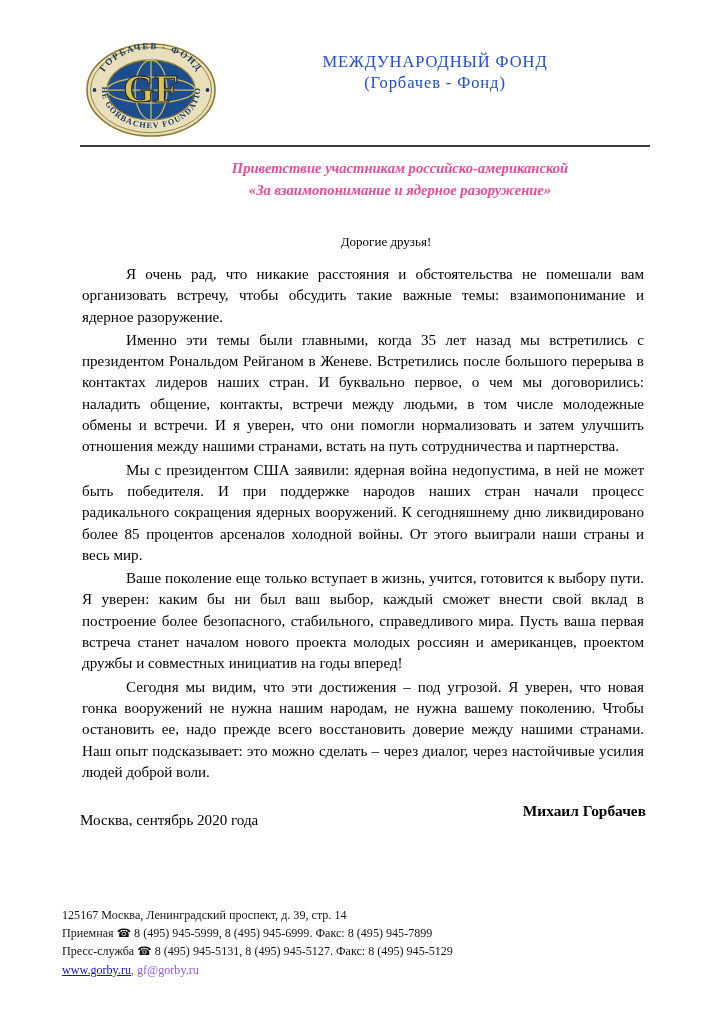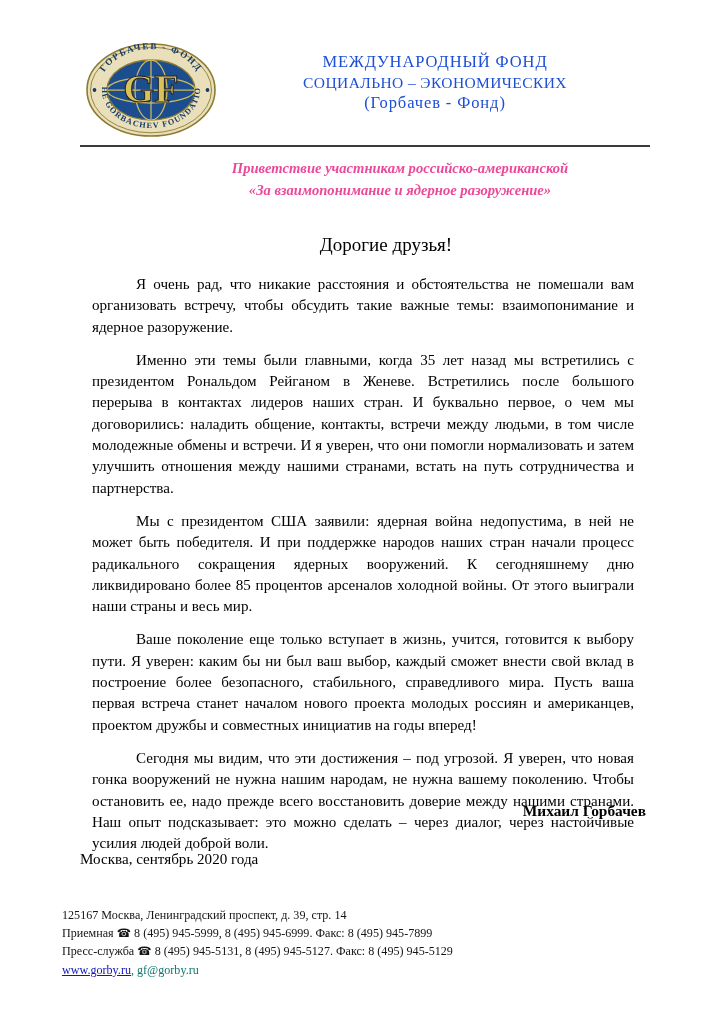--- a/index.html
+++ b/index.html
@@ -80,39 +80,39 @@
     color: #ec4899;
   }
 
   
   .salutation {
     position: absolute;
     left: 80px;
     top: 234px;
     width: 570px;
     text-align: center;
-    font-size: 19px;
+    font-size: 13px;
     font-weight: normal;
     padding-left: 42px;
     box-sizing: border-box;
   }
 
   
   .body-copy {
     position: absolute;
     left: 80px;
     top: 262px;
     width: 566px;
     font-size: 15.1px;
     line-height: 21.3px;
     text-align: justify;
     text-justify: inter-word;
   }
   .body-copy p {
-    margin: 12px;
+    margin: 2px;
     text-indent: 44px;
   }
 
   
   .closing {
     position: absolute;
     left: 80px;
     top: 774px;
     width: 566px;
     font-size: 15.1px;
@@ -123,21 +123,21 @@
   }
   .closing .signature {
     margin-top: 26px;
     text-align: right;
     font-weight: bold;
     font-size: 15.4px;
   }
   .date-line {
     position: absolute;
     left: 80px;
-    top: 851px;
+    top: 812px;
     font-size: 15.1px;
   }
 
   
   .footer {
     position: absolute;
     left: 62px;
     top: 906px;
     width: 600px;
     text-align: left;
@@ -149,21 +149,21 @@
     font-family: "DejaVu Sans", sans-serif;
     font-size: 11.5px;
     letter-spacing: 0;
   }
   .footer a.site-link,
   .footer .site-link {
     color: #1414b4;
     text-decoration: underline;
   }
   .footer .email {
-    color: #0f766e;
+    color: #8b5cf6;
   }
 </style>
 </head>
 <body>
 
 <div class="page">
 
   <div class="letterhead">
 
     <div class="logo-wrap">
@@ -194,21 +194,20 @@
           <textPath href="#arcBot" startOffset="50%" text-anchor="middle" side="left">THE GORBACHEV FOUNDATION</textPath>
         </text>
 
         <circle cx="10.5" cy="48" r="1.9" fill="#173a63"></circle>
         <circle cx="123.5" cy="48" r="1.9" fill="#173a63"></circle>
       </svg>
     </div>
 
     <div class="org-title">
       <div>МЕЖДУНАРОДНЫЙ ФОНД</div>
-      <div class="line-sub">СОЦИАЛЬНО – ЭКОНОМИЧЕСКИХ</div>
       <div>(Горбачев - Фонд)</div>
     </div>
 
     <div class="rule"></div>
   </div>
 
   <div class="subject">
     <div>Приветствие участникам российско-американской</div>
     <div>«За взаимопонимание и ядерное разоружение»</div>
   </div>

